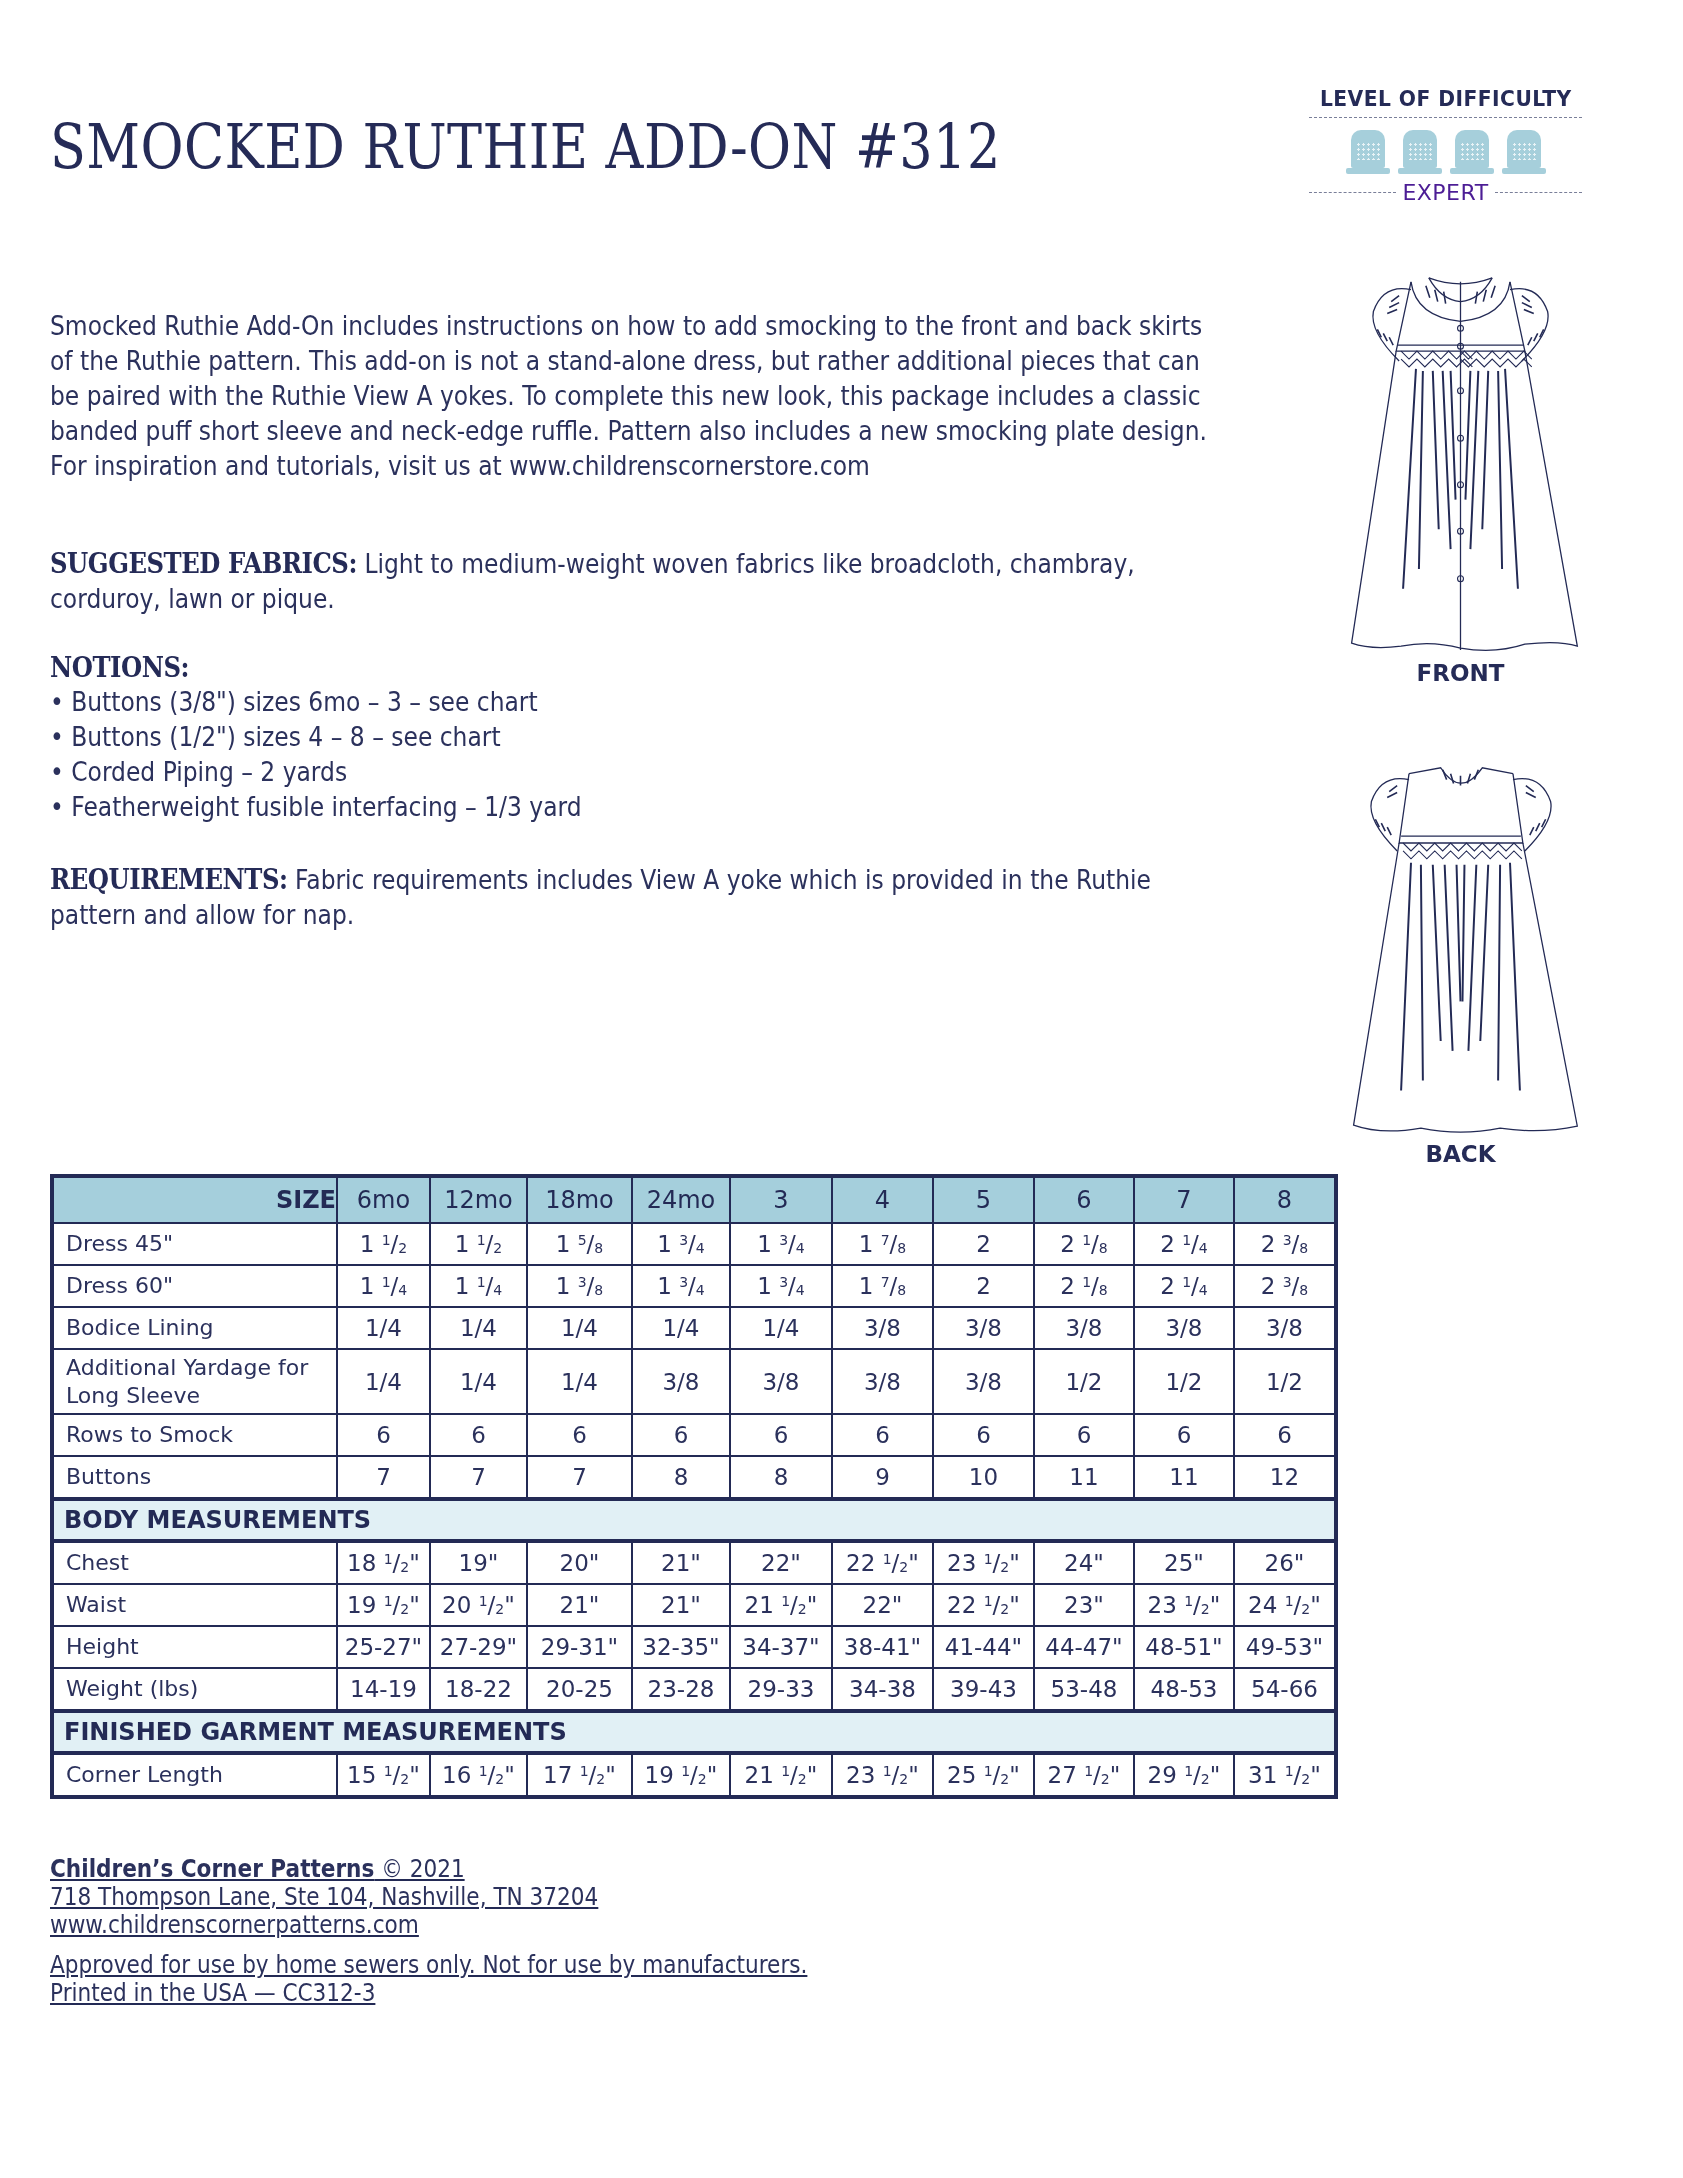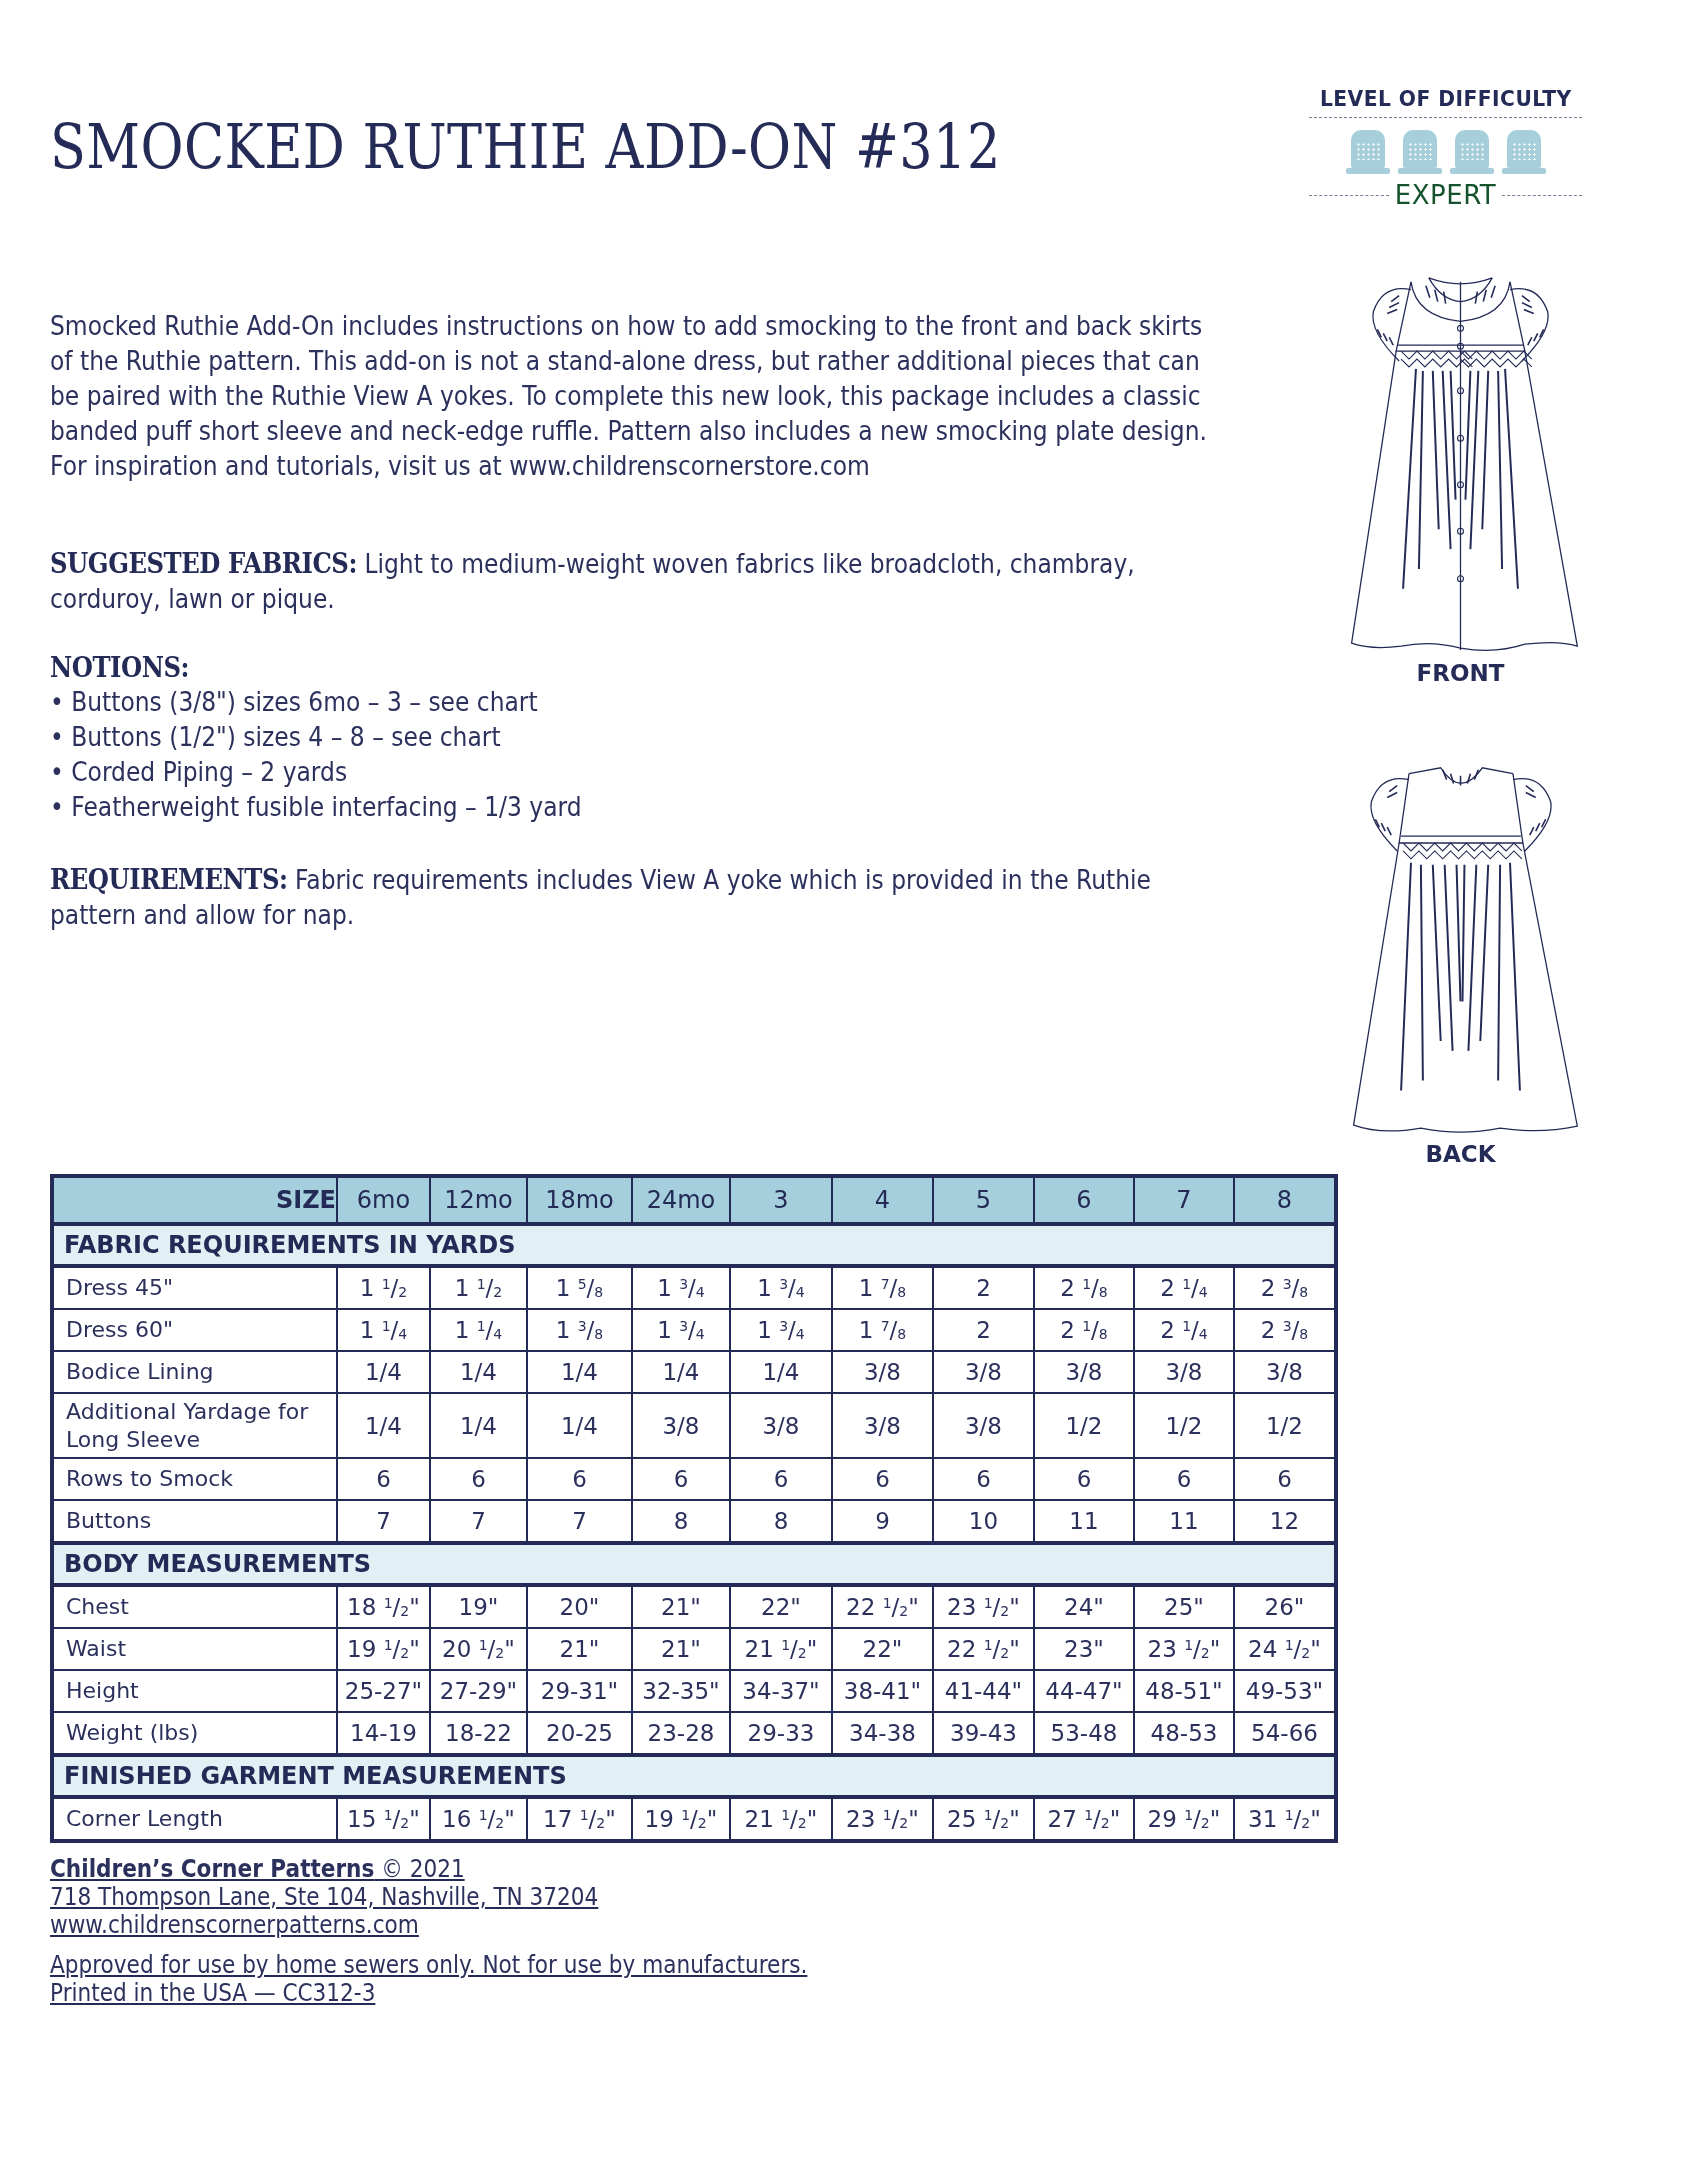--- a/index.html
+++ b/index.html
@@ -20,22 +20,22 @@
   #difficulty .thimbles { display: flex; justify-content: center; gap: 8px; margin-top: 12px; height: 46px; }
   .thimble { width: 44px; height: 44px; position: relative; }
   .thimble .cap { position: absolute; left: 5px; right: 5px; top: 0; bottom: 6px;
                   background: #a6cfdb; border-radius: 10px 10px 2px 2px; }
   .thimble .base { position: absolute; left: 0; right: 0; bottom: 0; height: 6px; background: #a6cfdb; border-radius: 2px; }
   .thimble .dots { position: absolute; left: 10px; right: 10px; top: 12px; height: 18px;
                    background-image: radial-gradient(circle, rgba(255,255,255,0.75) 1px, transparent 1.4px);
                    background-size: 5px 5px; }
   #difficulty .level-row { display: flex; align-items: center; margin-top: 4px; }
   #difficulty .level-row .line { flex: 1; border-top: 1.5px dashed #7a7f99; }
-  #difficulty .level-row .lvl { font-family: "DejaVu Sans", sans-serif; font-size: 26px; padding: 0 6px;
-                                color: #14532d; letter-spacing: 0.5px; }
+  #difficulty .level-row .lvl { font-family: "DejaVu Sans", sans-serif; font-size: 22px; padding: 0 6px;
+                                color: #4c1d95; letter-spacing: 0.5px; }
 
   
   .body-text { font-family: "DejaVu Sans", sans-serif; font-size: 26px; line-height: 35px;
                color: #2b315c; transform: scaleX(0.9); transform-origin: left top; }
   #intro { left: 50px; top: 309px; width: 1287px; }
   #fabrics { left: 50px; top: 546px; width: 1287px; }
   #notions { left: 50px; top: 650px; width: 1287px; }
   #requirements { left: 50px; top: 862px; width: 1287px; }
   .serif-head { font-family: "DejaVu Serif", serif; font-weight: bold; font-size: 27px; color: #252b57;
                 letter-spacing: -0.5px; }
@@ -228,23 +228,20 @@
         <th>24mo</th>
         <th>3</th>
         <th>4</th>
         <th>5</th>
         <th>6</th>
         <th>7</th>
         <th>8</th>
       </tr>
   </thead>
   <tbody id="size-body">
-      <tr class="section">
-        <td colspan="11">FABRIC REQUIREMENTS IN YARDS</td>
-      </tr>
       <tr>
         <td class="rowlabel">Dress 45"</td>
         <td class="frac">1 <sup>1</sup>/<sub>2</sub></td>
         <td class="frac">1 <sup>1</sup>/<sub>2</sub></td>
         <td class="frac">1 <sup>5</sup>/<sub>8</sub></td>
         <td class="frac">1 <sup>3</sup>/<sub>4</sub></td>
         <td class="frac">1 <sup>3</sup>/<sub>4</sub></td>
         <td class="frac">1 <sup>7</sup>/<sub>8</sub></td>
         <td>2</td>
         <td class="frac">2 <sup>1</sup>/<sub>8</sub></td>

